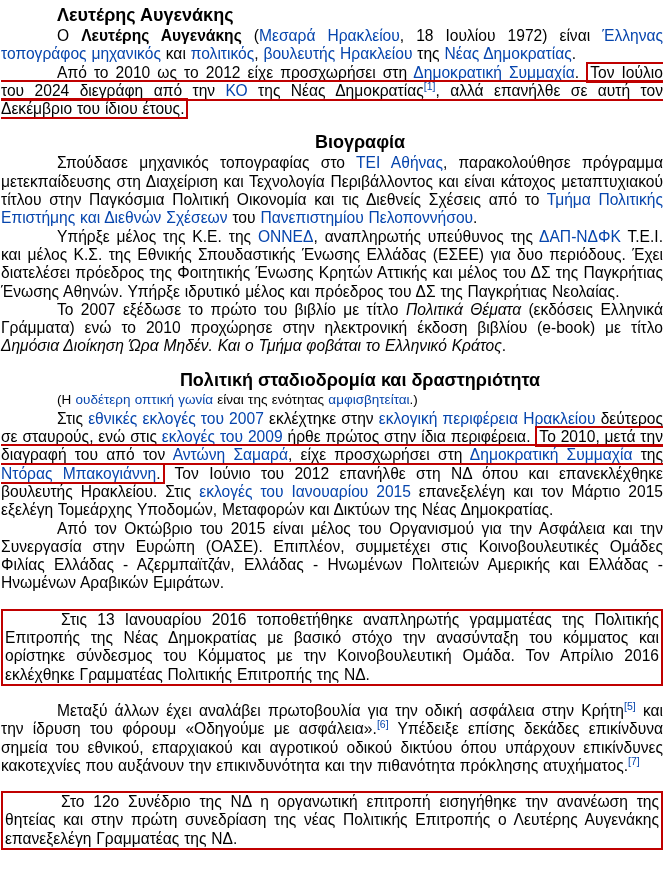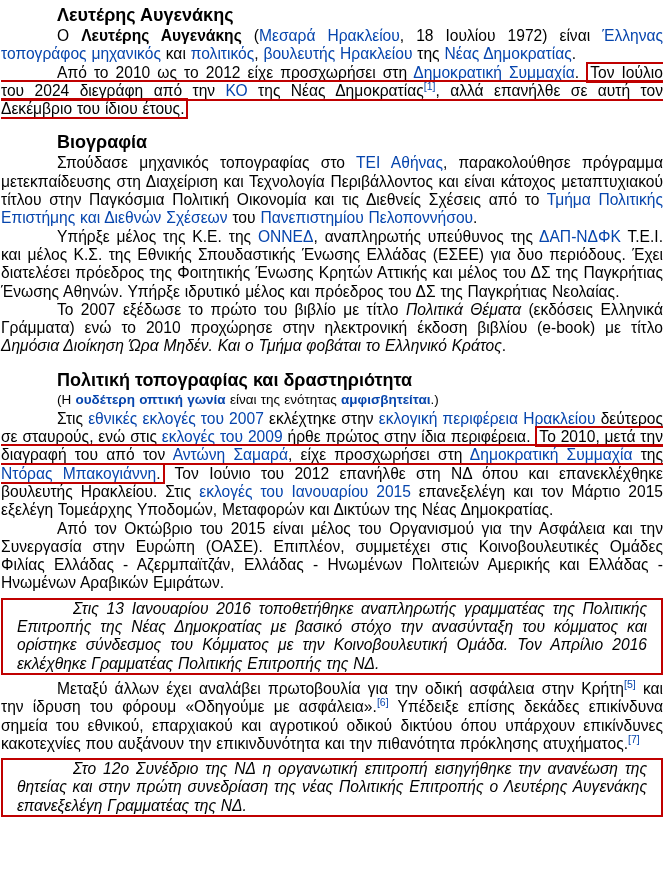--- a/index.html
+++ b/index.html
@@ -13,44 +13,44 @@
     font-family:"Liberation Sans","DejaVu Sans",sans-serif;
     color:var(--text);
   }
   .page{padding:3px 1px 0 1px;}
   h1{
     font-size:18px;font-weight:bold;
     margin:2px 0 2px 56px;line-height:20px;
   }
   h2{
     font-size:18px;font-weight:bold;
-    margin:14px 0 2px 56px;line-height:20px;
+    margin:14px 0 2px 56px;line-height:20px;text-align:center;
   }
   p{
     font-size:15.6px;line-height:18.3px;
     margin:0;text-align:justify;text-indent:56px;
     word-spacing:0.5px;
   }
   p.note{
     font-size:13.5px;line-height:16px;
     text-align:left;text-indent:56px;margin-bottom:2px;
   }
   p.boxed{
     border:2px solid var(--red);
-    padding:0 14px;margin:5px 0;font-style:italic;
+    padding:0 2px;margin:16px 0;
   }
   .ann{
     border:2px solid var(--red);
     padding:0 2px;
     -webkit-box-decoration-break:slice;
     box-decoration-break:slice;
   }
   a.wlink{color:var(--link);text-decoration:none;cursor:pointer;}
   a.wlink.u{}
-  a.wlink.b{font-weight:bold;}
+  a.wlink.b{font-weight:normal;}
   sup.ref{font-size:10.5px;line-height:0;}
   sup.ref a{color:var(--link);text-decoration:none;cursor:pointer;}
   .bold{font-weight:bold;}
   .italic{font-style:italic;}
 </style>
 </head>
 <body>
 
 <div class="page">
   <h1>Λευτέρης Αυγενάκης</h1>
@@ -60,21 +60,21 @@
       <p><span>Από το 2010 ως το 2012 είχε προσχωρήσει στη </span><a href="#" class="wlink u">Δημοκρατική Συμμαχία</a><span>. </span><span class="ann"><span>Τον Ιούλιο του 2024 διεγράφη από την </span><a href="#" class="wlink u">ΚΟ</a><span> της Νέας Δημοκρατίας</span><sup class="ref"><a href="#">[1]</a></sup><span>, αλλά επανήλθε σε αυτή τον Δεκέμβριο του ίδιου έτους.</span></span></p>
     </div>
 
   <h2>Βιογραφία</h2>
   <div>
       <p><span>Σπούδασε μηχανικός τοπογραφίας στο </span><a href="#" class="wlink">ΤΕΙ Αθήνας</a><span>, παρακολούθησε πρόγραμμα μετεκπαίδευσης στη Διαχείριση και Τεχνολογία Περιβάλλοντος και είναι κάτοχος μεταπτυχιακού τίτλου στην Παγκόσμια Πολιτική Οικονομία και τις Διεθνείς Σχέσεις από το </span><a href="#" class="wlink">Τμήμα Πολιτικής Επιστήμης και Διεθνών Σχέσεων</a><span> του </span><a href="#" class="wlink">Πανεπιστημίου Πελοποννήσου</a><span>.</span></p>
       <p><span>Υπήρξε μέλος της Κ.Ε. της </span><a href="#" class="wlink">ΟΝΝΕΔ</a><span>, αναπληρωτής υπεύθυνος της </span><a href="#" class="wlink">ΔΑΠ-ΝΔΦΚ</a><span> Τ.Ε.Ι. και μέλος Κ.Σ. της Εθνικής Σπουδαστικής Ένωσης Ελλάδας (ΕΣΕΕ) για δυο περιόδους. Έχει διατελέσει πρόεδρος της Φοιτητικής Ένωσης Κρητών Αττικής και μέλος του ΔΣ της Παγκρήτιας Ένωσης Αθηνών. Υπήρξε ιδρυτικό μέλος και πρόεδρος του ΔΣ της Παγκρήτιας Νεολαίας.</span></p>
       <p><span>Το 2007 εξέδωσε το πρώτο του βιβλίο με τίτλο </span><span class="italic">Πολιτικά Θέματα</span><span> (εκδόσεις Ελληνικά Γράμματα) ενώ το 2010 προχώρησε στην ηλεκτρονική έκδοση βιβλίου (e-book) με τίτλο </span><span class="italic">Δημόσια Διοίκηση Ώρα Μηδέν. Και ο Τμήμα φοβάται το Ελληνικό Κράτος</span><span>.</span></p>
     </div>
 
-  <h2>Πολιτική τοπογραφίας και δραστηριότητα</h2>
+  <h2>Πολιτική σταδιοδρομία και δραστηριότητα</h2>
   <div>
       <p class="note"><span>(Η </span><a href="#" class="wlink b">ουδέτερη οπτική γωνία</a><span> είναι της ενότητας </span><a href="#" class="wlink b">αμφισβητείται</a><span>.)</span></p>
       <p><span>Στις </span><a href="#" class="wlink">εθνικές εκλογές του 2007</a><span> εκλέχτηκε στην </span><a href="#" class="wlink">εκλογική περιφέρεια Ηρακλείου</a><span> δεύτερος σε σταυρούς, ενώ στις </span><a href="#" class="wlink">εκλογές του 2009</a><span> ήρθε πρώτος στην ίδια περιφέρεια. </span><span class="ann"><span>Το 2010, μετά την διαγραφή του από τον </span><a href="#" class="wlink u">Αντώνη Σαμαρά</a><span>, είχε προσχωρήσει στη </span><a href="#" class="wlink u">Δημοκρατική Συμμαχία</a><span> της </span><a href="#" class="wlink u">Ντόρας Μπακογιάννη</a><span>.</span></span><span> Τον Ιούνιο του 2012 επανήλθε στη ΝΔ όπου και επανεκλέχθηκε βουλευτής Ηρακλείου. Στις </span><a href="#" class="wlink">εκλογές του Ιανουαρίου 2015</a><span> επανεξελέγη και τον Μάρτιο 2015 εξελέγη Τομεάρχης Υποδομών, Μεταφορών και Δικτύων της Νέας Δημοκρατίας.</span></p>
       <p><span>Από τον Οκτώβριο του 2015 είναι μέλος του Οργανισμού για την Ασφάλεια και την Συνεργασία στην Ευρώπη (ΟΑΣΕ). Επιπλέον, συμμετέχει στις Κοινοβουλευτικές Ομάδες Φιλίας Ελλάδας - Αζερμπαϊτζάν, Ελλάδας - Ηνωμένων Πολιτειών Αμερικής και Ελλάδας - Ηνωμένων Αραβικών Εμιράτων.</span></p>
       <p class="boxed"><span>Στις 13 Ιανουαρίου 2016 τοποθετήθηκε αναπληρωτής γραμματέας της Πολιτικής Επιτροπής της Νέας Δημοκρατίας με βασικό στόχο την ανασύνταξη του κόμματος και ορίστηκε σύνδεσμος του Κόμματος με την Κοινοβουλευτική Ομάδα. Τον Απρίλιο 2016 εκλέχθηκε Γραμματέας Πολιτικής Επιτροπής της ΝΔ.</span></p>
       <p><span>Μεταξύ άλλων έχει αναλάβει πρωτοβουλία για την οδική ασφάλεια στην Κρήτη</span><sup class="ref"><a href="#">[5]</a></sup><span> και την ίδρυση του φόρουμ «Οδηγούμε με ασφάλεια».</span><sup class="ref"><a href="#">[6]</a></sup><span> Υπέδειξε επίσης δεκάδες επικίνδυνα σημεία του εθνικού, επαρχιακού και αγροτικού οδικού δικτύου όπου υπάρχουν επικίνδυνες κακοτεχνίες που αυξάνουν την επικινδυνότητα και την πιθανότητα πρόκλησης ατυχήματος.</span><sup class="ref"><a href="#">[7]</a></sup></p>
       <p class="boxed"><span>Στο 12ο Συνέδριο της ΝΔ η οργανωτική επιτροπή εισηγήθηκε την ανανέωση της θητείας και στην πρώτη συνεδρίαση της νέας Πολιτικής Επιτροπής ο Λευτέρης Αυγενάκης επανεξελέγη Γραμματέας της ΝΔ.</span></p>
     </div>
 </div>
 

